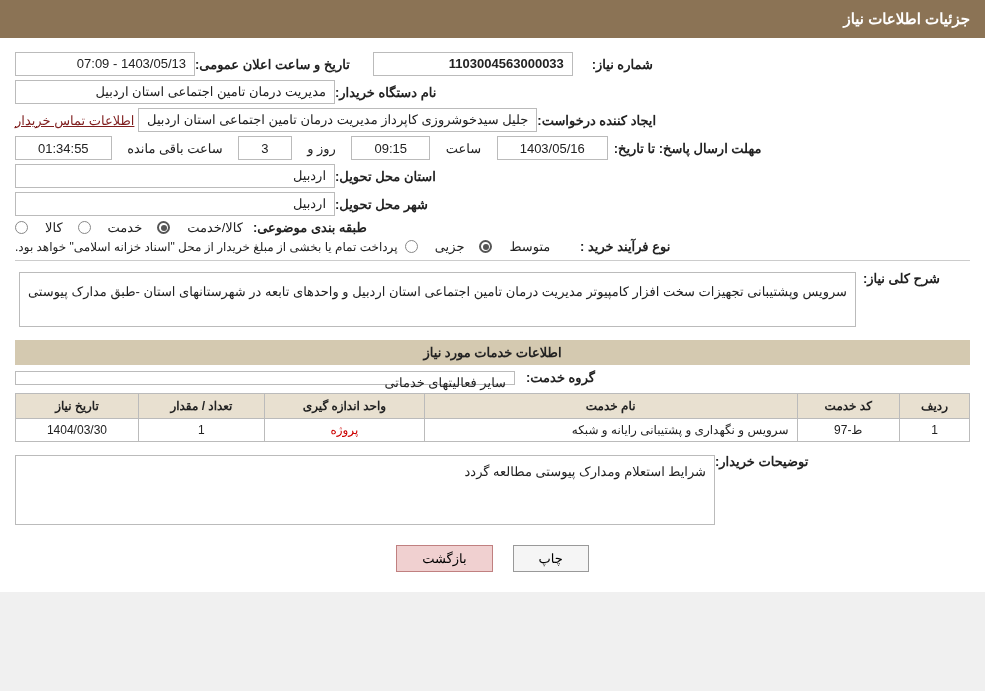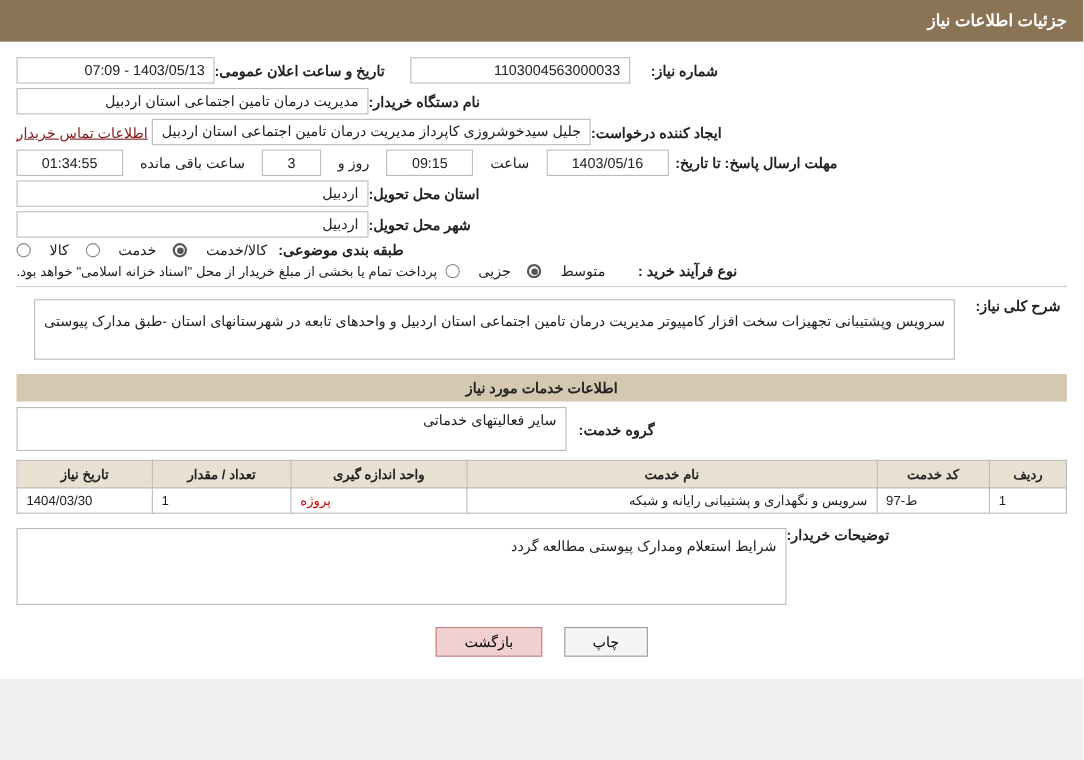--- a/index.html
+++ b/index.html
@@ -51,21 +51,21 @@
     .value-box {
       border: 1px solid #bbb;
       background: #fff;
       padding: 3px 8px;
       min-width: 120px;
       text-align: right;
       height: 24px;
       display: inline-block;
     }
     .value-box.wide { min-width: 320px; }
-    .value-box.medium { min-width: 200px; }
+    .value-box.medium { min-width: 200px; font-weight: bold; }
     .link-blue { color: #7f1d1d; cursor: pointer; text-decoration: underline; }
     .date-time-row {
       display: flex;
       align-items: center;
       justify-content: flex-end;
       margin: 4px 0;
       gap: 6px;
     }
     .small-box {
       border: 1px solid #bbb;
@@ -119,41 +119,41 @@
     }
     .pay-note {
       font-size: 12px;
       color: #222;
     }
     .description-box {
       border: 1px solid #bbb;
       background: #fff;
       padding: 8px;
       text-align: left;
-      margin: 5px 16px;
+      margin: 5px 4px;
       min-height: 55px;
       line-height: 1.7;
     }
     table.needs-table {
       width: 100%;
       border-collapse: collapse;
       margin: 8px 0;
       font-size: 12px;
     }
     table.needs-table th {
       background: #e8e0d0;
       border: 1px solid #bbb;
       padding: 5px 8px;
       text-align: center;
       font-weight: bold;
     }
     table.needs-table td {
       border: 1px solid #bbb;
       padding: 4px 8px;
-      text-align: left;
+      text-align: center;
     }
     table.needs-table td.text-right { text-align: right; }
     .buyer-desc-box {
       border: 1px solid #bbb;
       background: #fff;
       min-height: 70px;
       margin: 5px 0;
       padding: 8px;
       text-align: right;
     }
@@ -187,21 +187,21 @@
       display: flex;
       align-items: center;
       margin: 4px 0;
       justify-content: flex-end;
     }
     .value-box-service {
       border: 1px solid #bbb;
       background: #fff;
       padding: 3px 8px;
       min-width: 500px;
-      height: 40px;
+      height: 14px;
       text-align: right;
     }
     .divider {
       border: none;
       border-top: 1px solid #ccc;
       margin: 6px 0;
     }
   </style>
 </head>
 <body>

